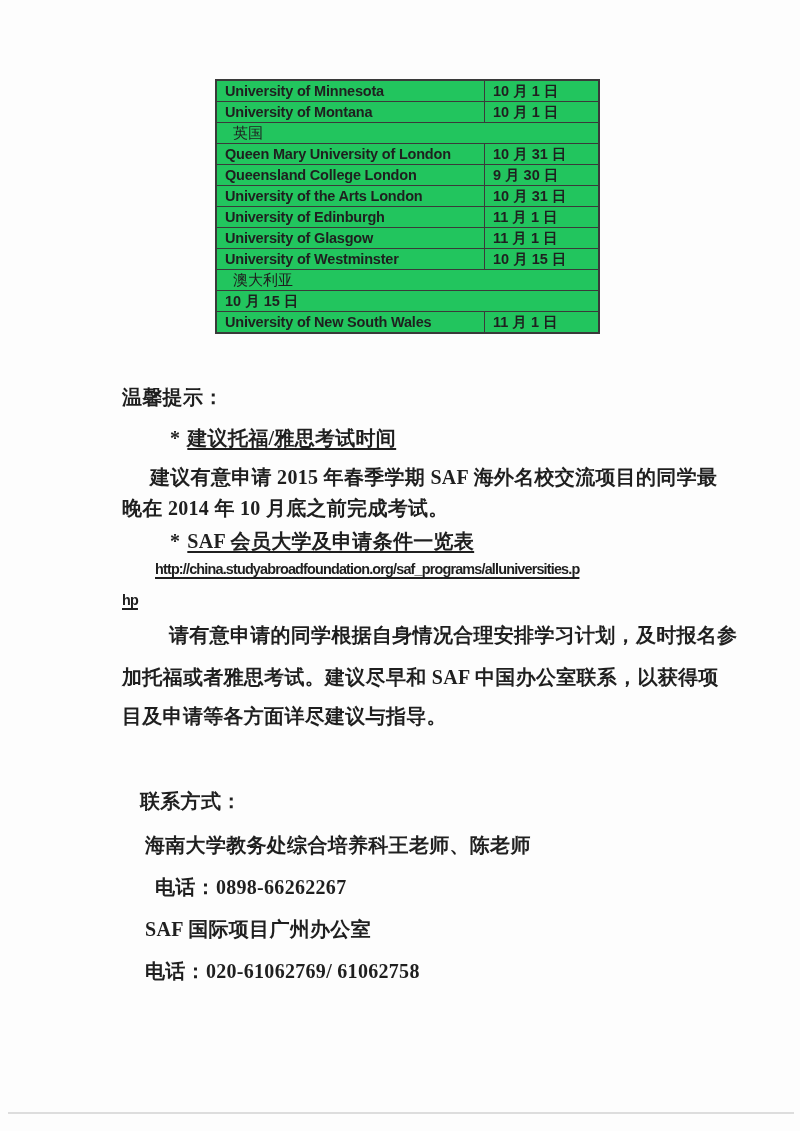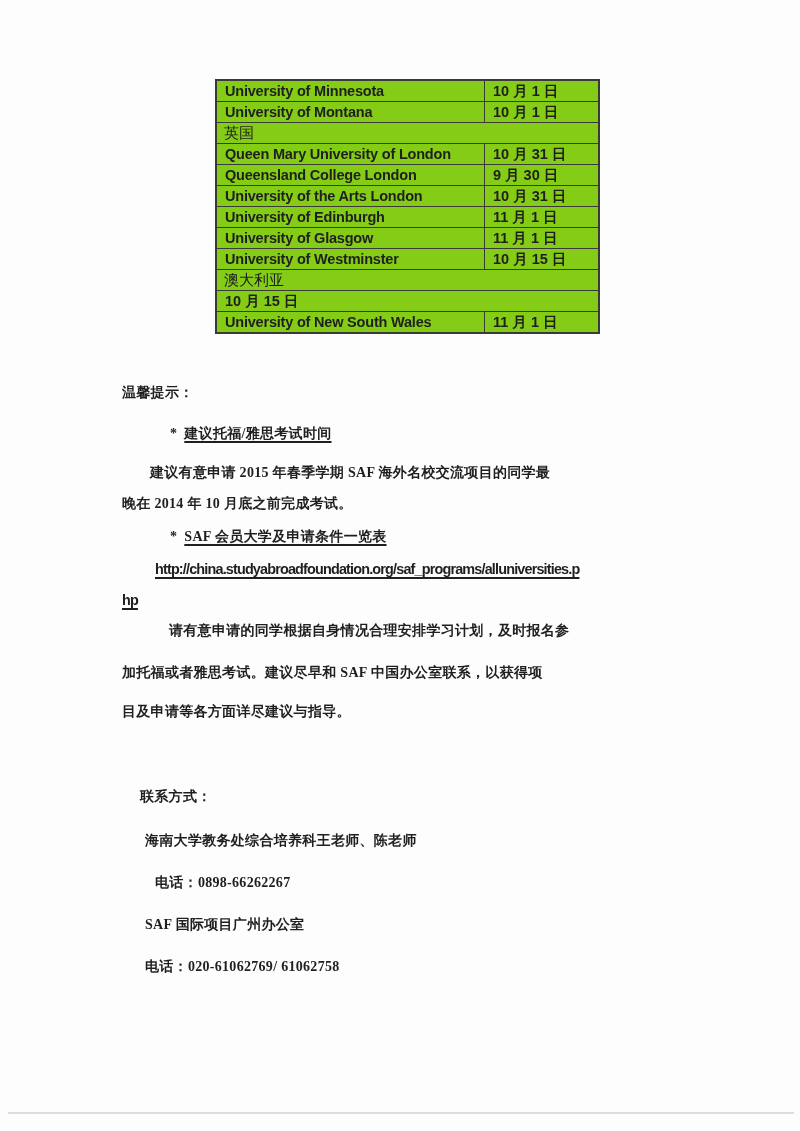--- a/index.html
+++ b/index.html
@@ -18,21 +18,21 @@
   }
 
   
   .dl-table {
     position: absolute;
     left: 215px;
     top: 79px;
     width: 385px;
     border: 2px solid #3a3a3a;
     box-sizing: border-box;
-    background: #84cc16;
+    background: #22c55e;
   }
   .trow {
     display: flex;
     height: 20px;
     border-top: 1.5px solid #3a3a3a;
   }
   .trow:first-child { border-top: none; }
   .tcell {
     display: flex;
     align-items: center;
@@ -49,34 +49,34 @@
     letter-spacing: -0.2px;
   }
   .tcell.date {
     flex: 1;
     padding-left: 8px;
     font-weight: bold;
     font-size: 14.5px;
   }
   .tcell.sec {
     width: 100%;
-    padding-left: 7px;
+    padding-left: 16px;
     font-family: "Liberation Serif", serif;
     font-weight: 400;
     font-size: 15px;
   }
 
   
   .line {
     position: absolute;
     white-space: nowrap;
   }
   .zh {
     font-family: "Liberation Serif", serif;
-    font-size: 14px;
+    font-size: 20px;
     font-weight: 600;
     letter-spacing: 0.3px;
   }
   .u { 
     text-decoration: underline;
     text-underline-offset: 3px;
     text-decoration-thickness: 1.5px;
   }
   .star {
     display: inline-block;

